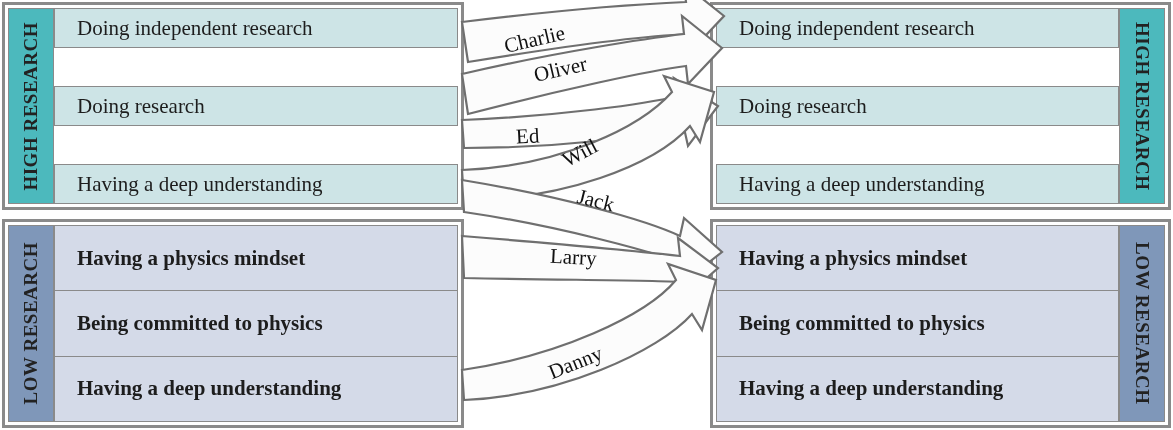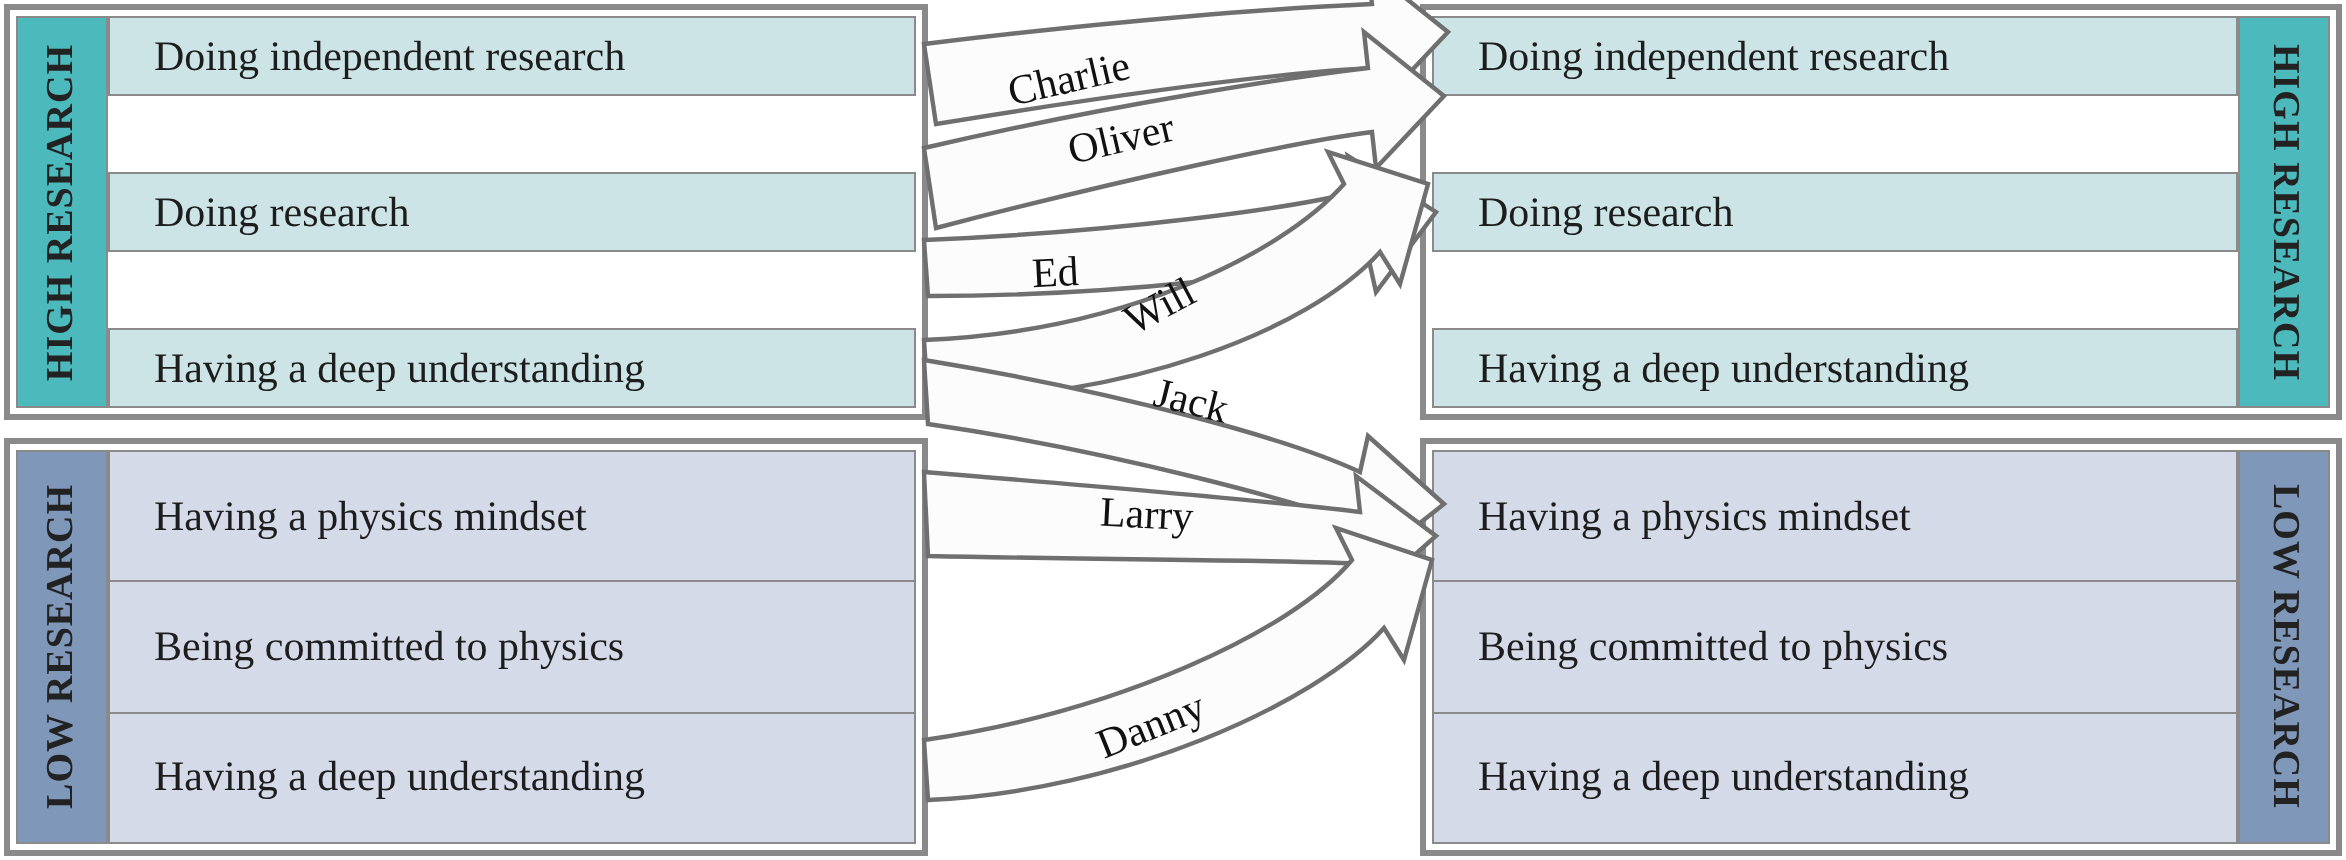--- a/index.html
+++ b/index.html
@@ -32,21 +32,21 @@
     font-size:21px;color:#1d1d1d;
     padding-left:22px;
   }
   .rows .row:first-child{margin-top:0;}
 
   
   .hi .sidelabel{background:#4cb9bd;}
   .hi .row{background:#cde4e6;margin-top:38px;}
   
   .lo .sidelabel{background:#7f97b9;}
-  .lo .row{background:#d4dae8;}
+  .lo .row{background:#d4dae8;font-weight:bold;}
 
   
   #g-hi-left  {left:2px;  top:2px;   width:462px; height:208px;}
   #g-lo-left  {left:2px;  top:219px; width:462px; height:209px;}
   #g-hi-right {left:710px;top:2px;   width:461px; height:208px;}
   #g-lo-right {left:710px;top:219px; width:461px; height:209px;}
 
   
   .right .group-inner{flex-direction:row;}
   .right .rows{order:1;}

